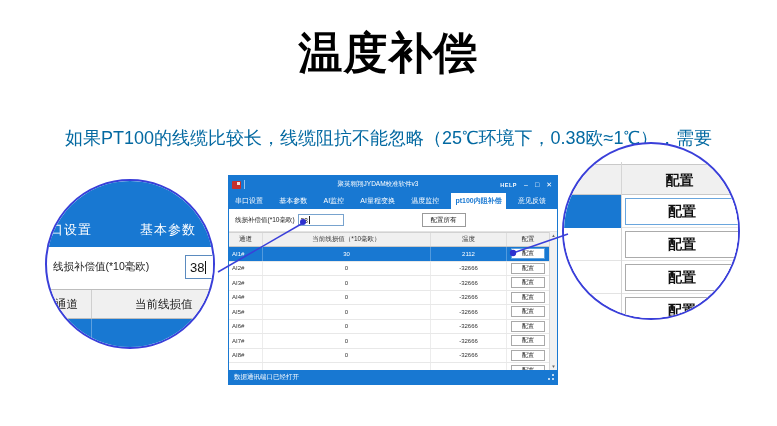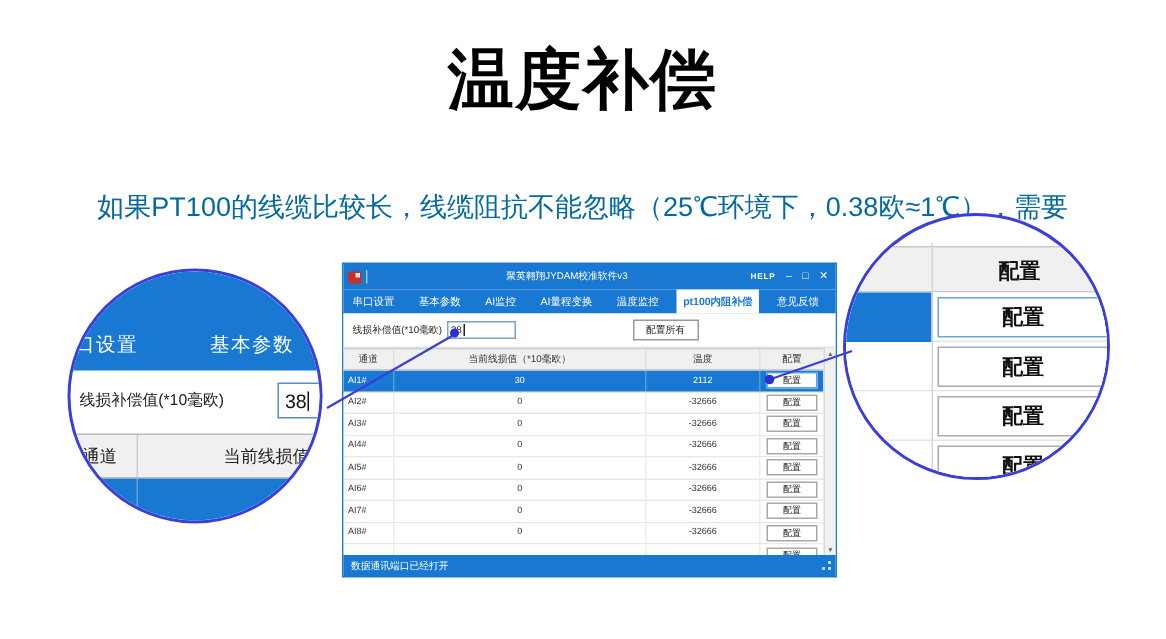--- a/index.html
+++ b/index.html
@@ -90,21 +90,21 @@
   .lc-tab2 { position:absolute; left:93px;  bottom:8px; letter-spacing:1px; white-space:nowrap; }
   .lc-flabel { position:absolute; left:6px; top:79px; font-size:10.5px; color:#222; white-space:nowrap; }
   .lc-finput { position:absolute; left:138px; top:74px; width:46px; height:24px;
                border:1px solid #5b8bbf; background:#fff; font-size:13px; color:#111;
                display:flex; align-items:center; padding-left:4px; }
   .lc-caret  { width:1px; height:13px; background:#111; margin-left:1px; }
   .lc-thead  { position:absolute; top:108px; left:0; width:100%; height:30px; background:#f0f0f0;
                border-top:1px solid #bdbdbd; border-bottom:1px solid #bdbdbd;
                font-size:11.5px; color:#222; }
   .lc-ch  { position:absolute; left:8px;  top:7px; }
-  .lc-cl  { position:absolute; left:102px; top:7px; white-space:nowrap; }
+  .lc-cl  { position:absolute; left:88px; top:7px; white-space:nowrap; }
   .lc-div { position:absolute; left:44px; top:0; bottom:0; width:1px; background:#cfcfcf; }
   .lc-selrow { position:absolute; top:138px; left:0; width:100%; height:34px; background:#1878d2; }
   .lc-selrow .lc-div { background:rgba(255,255,255,.3); }
 
   .rc-div  { position:absolute; left:57px; top:18px; bottom:0; width:1px; background:#d5d5d5; }
   .rc-head { position:absolute; top:20px; left:0; width:100%; height:31px; background:#f0f0f0;
              border-top:1px solid #c9c9c9; border-bottom:1px solid #c9c9c9; }
   .rc-head span { position:absolute; left:57px; right:0; top:7px; text-align:center;
              font-size:14px; font-weight:600; color:#111; }
   .rc-row  { position:absolute; left:0; width:100%; height:33px; background:#fff;

